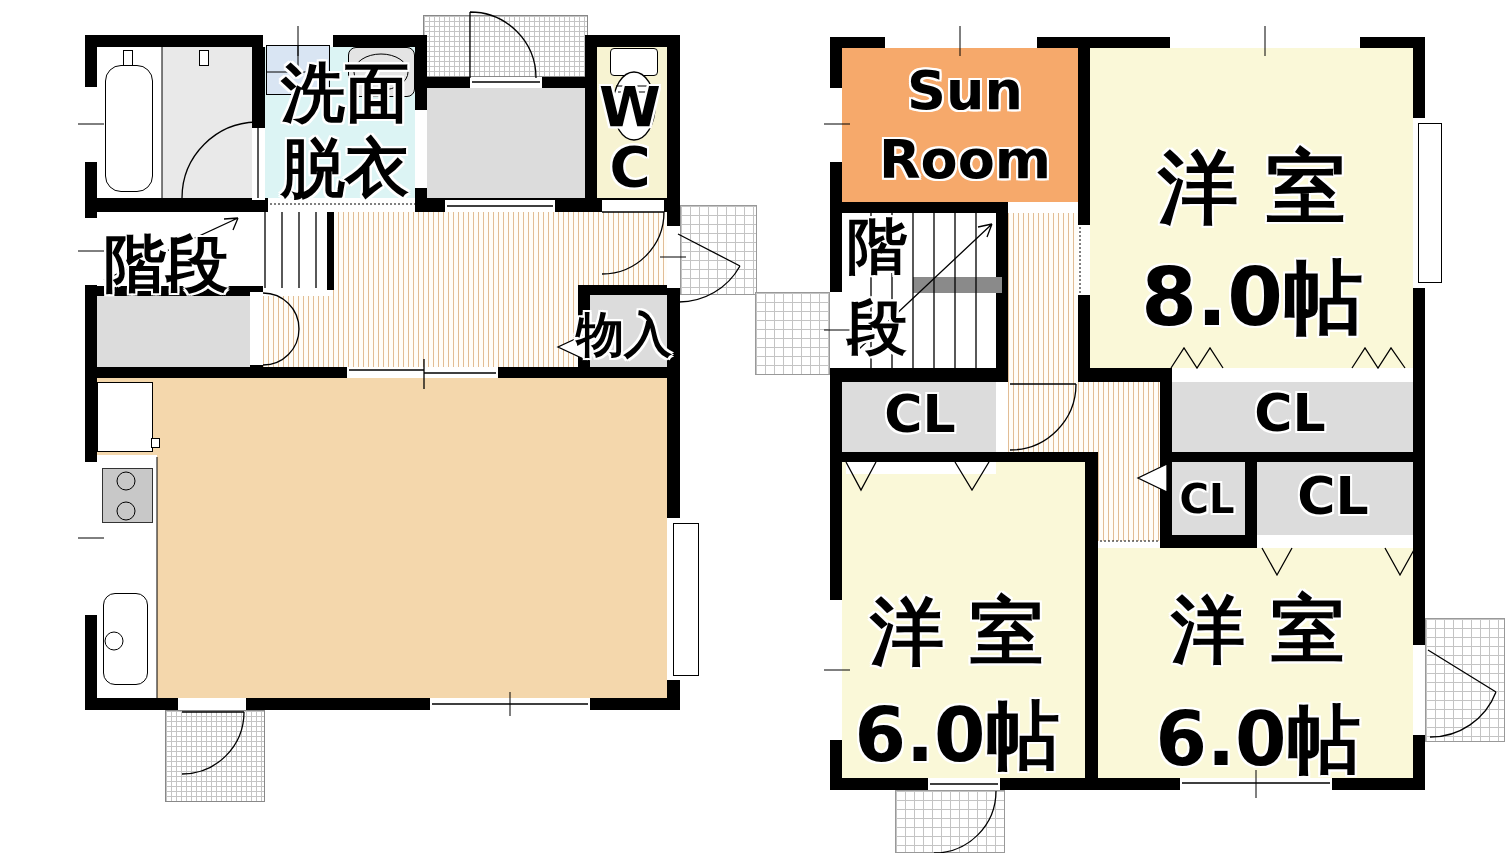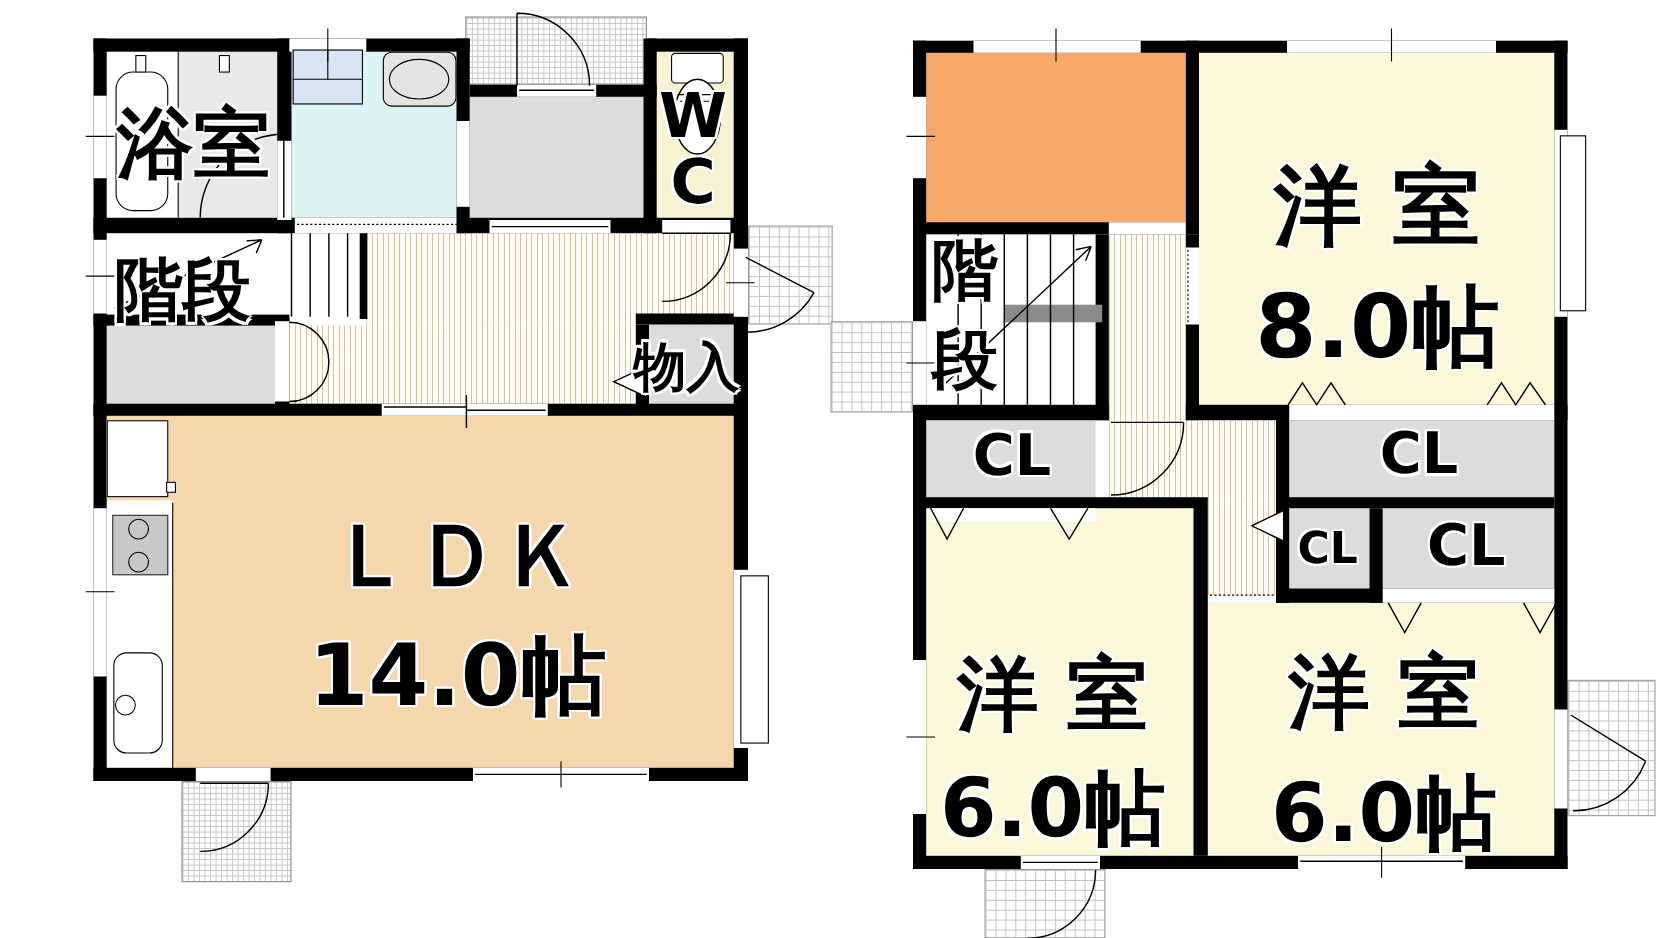--- a/index.html
+++ b/index.html
@@ -180,27 +180,28 @@
       <path d="M1171,368 L1184,348 L1197,368 L1210,348 L1223,368"></path>
       <path d="M1352,368 L1365,348 L1378,368 L1391,348 L1405,368"></path>
       <path d="M846,462 L861,490 L876,462 M955,462 L972,490 L989,462"></path>
       <path d="M1262,548 L1277,575 L1292,548 M1385,548 L1400,575 L1415,548"></path>
 
       <path d="M588,333 L558,347 L588,361 Z" fill="#fff"></path>
       <path d="M1167,464 L1138,478 L1167,492 Z" fill="#fff"></path>
     </g>
   </svg>
 
-  <div class="lbl" style="left:176px;top:131px;font-size:70px;">浴室</div>
+  <div class="lbl" style="left:345px;top:131px;font-size:64px;line-height:1.17;">洗面
+脱衣</div>
   <div class="lbl" style="left:630px;top:137px;font-size:56px;line-height:1.08;">W
 C</div>
   <div class="lbl" style="left:166px;top:264px;font-size:62px;">階段</div>
   <div class="lbl" style="left:624px;top:334px;font-size:48px;">物入</div>
-  <div class="lbl" style="left:416px;top:561px;font-size:78px;line-height:1.4;">ＬＤＫ
-14.0帖</div>
+  <div class="lbl" style="left:965px;top:126px;font-size:54px;line-height:1.27;">Sun
+Room</div>
   <div class="lbl" style="left:1252px;top:243px;font-size:80px;line-height:1.38;">洋 室
 8.0帖</div>
   <div class="lbl" style="left:877px;top:287px;font-size:60px;line-height:1.35;">階
 段</div>
   <div class="lbl" style="left:920px;top:415px;font-size:52px;">CL</div>
   <div class="lbl" style="left:1290px;top:414px;font-size:52px;">CL</div>
   <div class="lbl" style="left:1207px;top:499px;font-size:40px;">CL</div>
   <div class="lbl" style="left:1333px;top:497px;font-size:52px;">CL</div>
   <div class="lbl" style="left:957px;top:684px;font-size:74px;line-height:1.4;">洋 室
 6.0帖</div>

